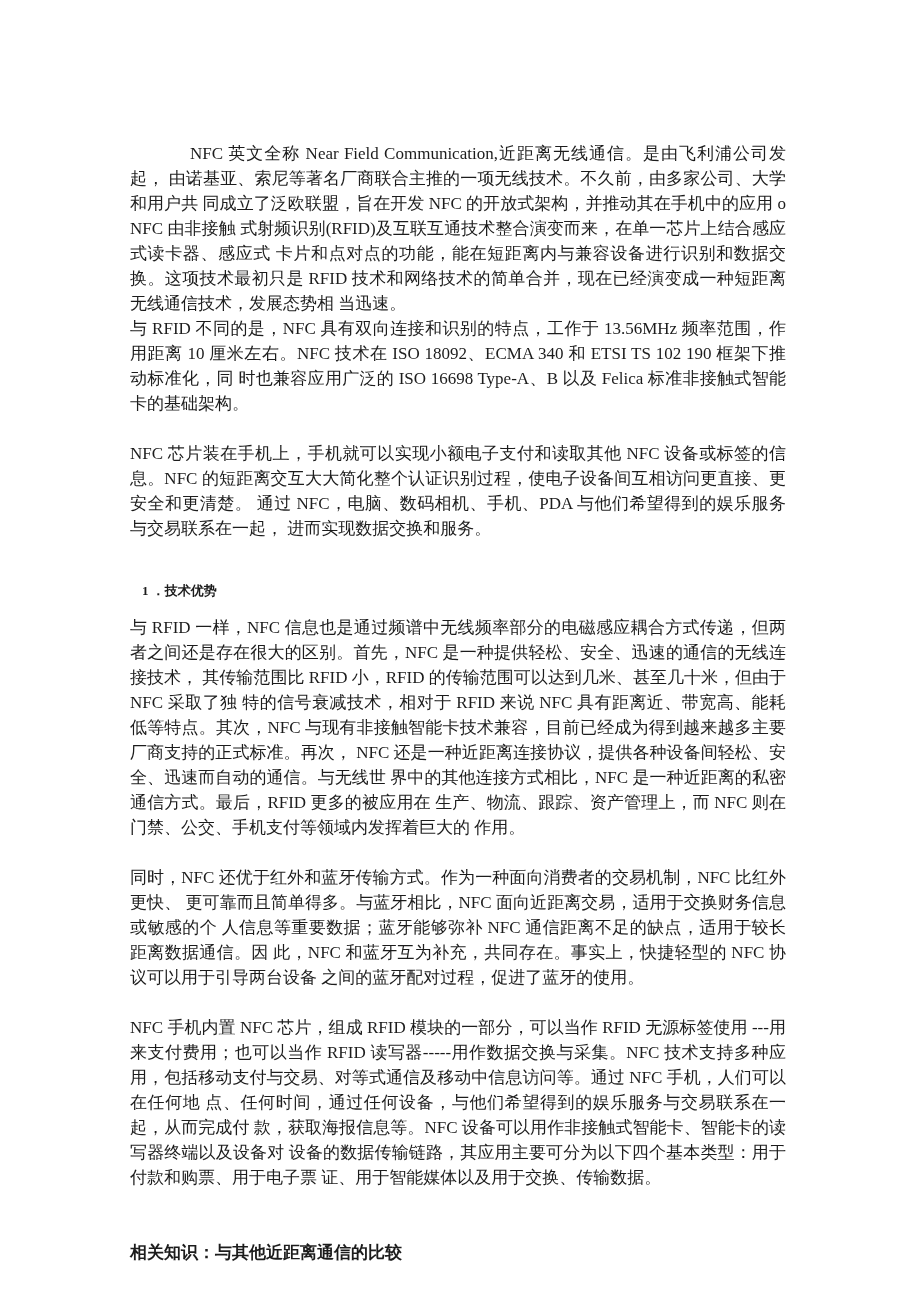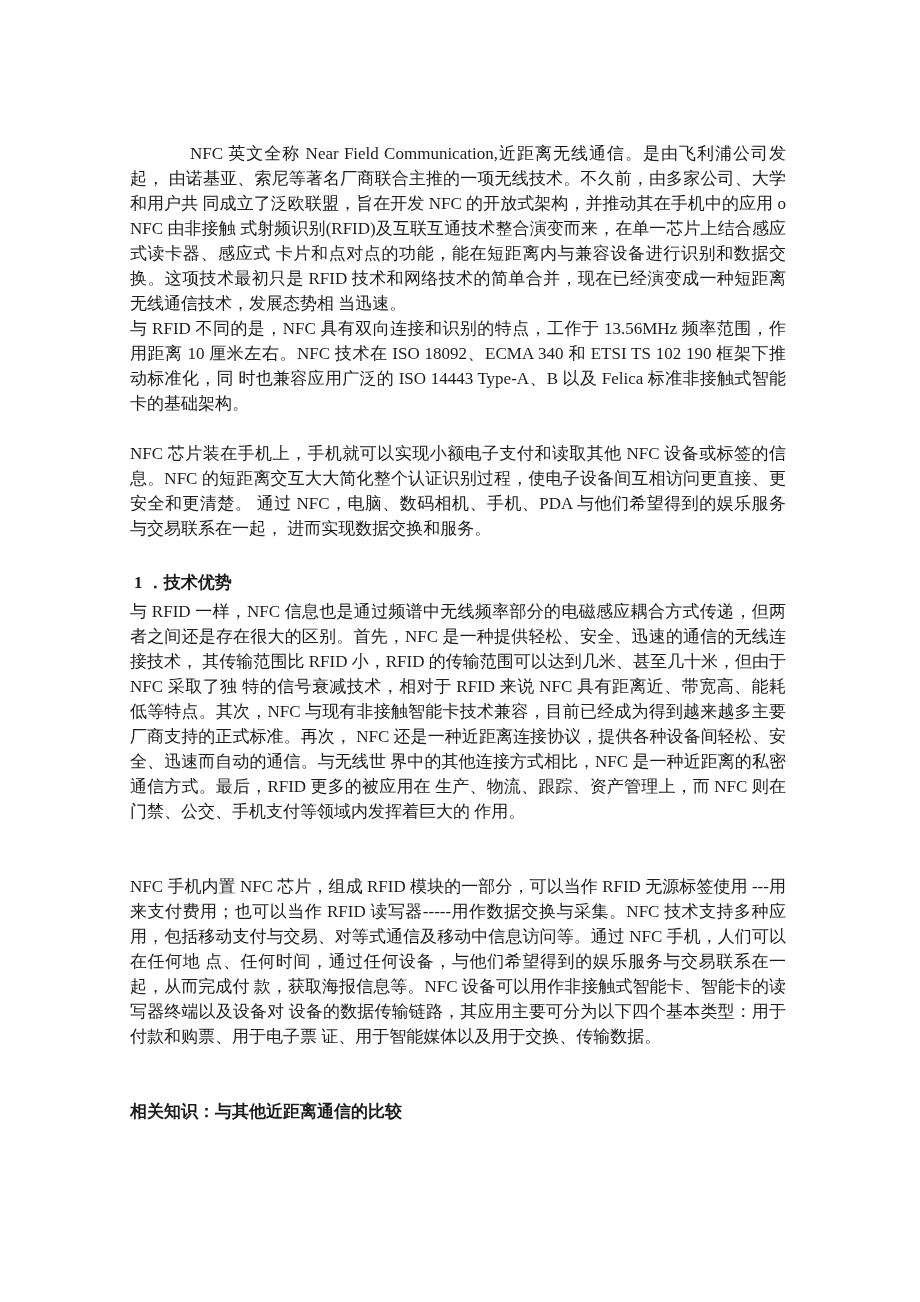--- a/index.html
+++ b/index.html
@@ -23,55 +23,56 @@
     margin: 0;
     font-size: 17px;
     line-height: 25px;
     text-align: justify;
     word-break: break-word;
   }
   .doc p.first-indent {
     text-indent: 60px;
   }
   .doc .section-heading {
-    margin: 4px;
-    font-size: 17px;
+    margin: 12px;
+    font-size: 13px;
     line-height: 25px;
     font-weight: bold;
     text-align: left;
   }
   .spacer {
     height: 25px;
   }
   .related-line {
     text-align: left;
     font-weight: bold;
   }
 </style>
 </head>
 <body>
 
 <div class="doc">
 
   <p class="first-indent">NFC 英文全称 Near Field Communication,近距离无线通信。是由飞利浦公司发起， 由诺基亚、索尼等著名厂商联合主推的一项无线技术。不久前，由多家公司、大学和用户共 同成立了泛欧联盟，旨在开发 NFC 的开放式架构，并推动其在手机中的应用 o NFC 由非接触 式射频识别(RFID)及互联互通技术整合演变而来，在单一芯片上结合感应式读卡器、感应式 卡片和点对点的功能，能在短距离内与兼容设备进行识别和数据交换。这项技术最初只是 RFID 技术和网络技术的简单合并，现在已经演变成一种短距离无线通信技术，发展态势相 当迅速。</p>
 
-  <p>与 RFID 不同的是，NFC 具有双向连接和识别的特点，工作于 13.56MHz 频率范围，作用距离 10 厘米左右。NFC 技术在 ISO 18092、ECMA 340 和 ETSI TS 102 190 框架下推动标准化，同 时也兼容应用广泛的 ISO 14443 Type-A、B 以及 Felica 标准非接触式智能卡的基础架构。</p>
+  <p>与 RFID 不同的是，NFC 具有双向连接和识别的特点，工作于 13.56MHz 频率范围，作用距离 10 厘米左右。NFC 技术在 ISO 18092、ECMA 340 和 ETSI TS 102 190 框架下推动标准化，同 时也兼容应用广泛的 ISO 16698 Type-A、B 以及 Felica 标准非接触式智能卡的基础架构。</p>
 
   <div class="spacer"></div>
 
   <p>NFC 芯片装在手机上，手机就可以实现小额电子支付和读取其他 NFC 设备或标签的信息。NFC 的短距离交互大大简化整个认证识别过程，使电子设备间互相访问更直接、更安全和更清楚。 通过 NFC，电脑、数码相机、手机、PDA 与他们希望得到的娱乐服务与交易联系在一起， 进而实现数据交换和服务。</p>
 
   <div class="spacer"></div>
 
   <p class="section-heading">1 ．技术优势</p>
 
   <p>与 RFID 一样，NFC 信息也是通过频谱中无线频率部分的电磁感应耦合方式传递，但两者之间还是存在很大的区别。首先，NFC 是一种提供轻松、安全、迅速的通信的无线连接技术， 其传输范围比 RFID 小，RFID 的传输范围可以达到几米、甚至几十米，但由于 NFC 采取了独 特的信号衰减技术，相对于 RFID 来说 NFC 具有距离近、带宽高、能耗低等特点。其次，NFC 与现有非接触智能卡技术兼容，目前已经成为得到越来越多主要厂商支持的正式标准。再次， NFC 还是一种近距离连接协议，提供各种设备间轻松、安全、迅速而自动的通信。与无线世 界中的其他连接方式相比，NFC 是一种近距离的私密通信方式。最后，RFID 更多的被应用在 生产、物流、跟踪、资产管理上，而 NFC 则在门禁、公交、手机支付等领域内发挥着巨大的 作用。</p>
 
   <div class="spacer"></div>
 
+  <p>同时，NFC 还优于红外和蓝牙传输方式。作为一种面向消费者的交易机制，NFC 比红外更快、 更可靠而且简单得多。与蓝牙相比，NFC 面向近距离交易，适用于交换财务信息或敏感的个 人信息等重要数据；蓝牙能够弥补 NFC 通信距离不足的缺点，适用于较长距离数据通信。因 此，NFC 和蓝牙互为补充，共同存在。事实上，快捷轻型的 NFC 协议可以用于引导两台设备 之间的蓝牙配对过程，促进了蓝牙的使用。</p>
 
   <div class="spacer"></div>
 
   <p>NFC 手机内置 NFC 芯片，组成 RFID 模块的一部分，可以当作 RFID 无源标签使用 ---用来支付费用；也可以当作 RFID 读写器-----用作数据交换与采集。NFC 技术支持多种应用，包括移动支付与交易、对等式通信及移动中信息访问等。通过 NFC 手机，人们可以在任何地 点、任何时间，通过任何设备，与他们希望得到的娱乐服务与交易联系在一起，从而完成付 款，获取海报信息等。NFC 设备可以用作非接触式智能卡、智能卡的读写器终端以及设备对 设备的数据传输链路，其应用主要可分为以下四个基本类型：用于付款和购票、用于电子票 证、用于智能媒体以及用于交换、传输数据。</p>
 
   <div class="spacer"></div>
   <div class="spacer"></div>
 
   <p class="related-line">相关知识：与其他近距离通信的比较</p>
 

